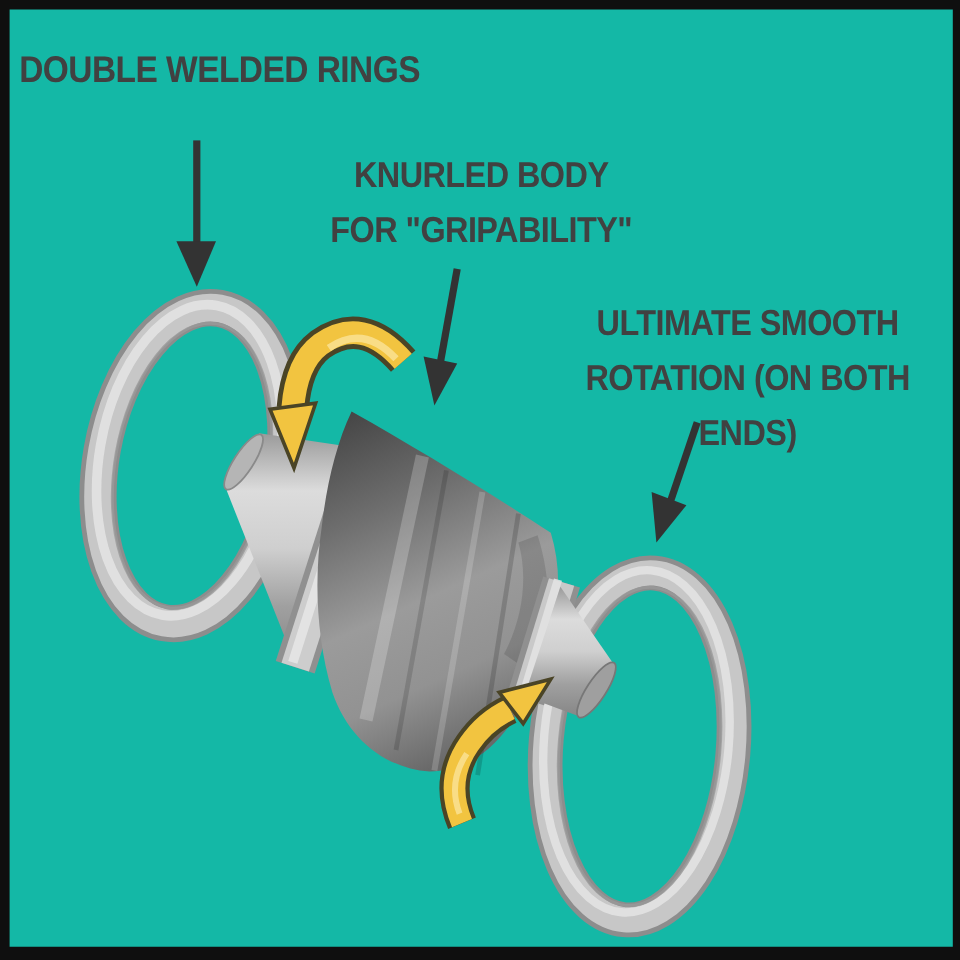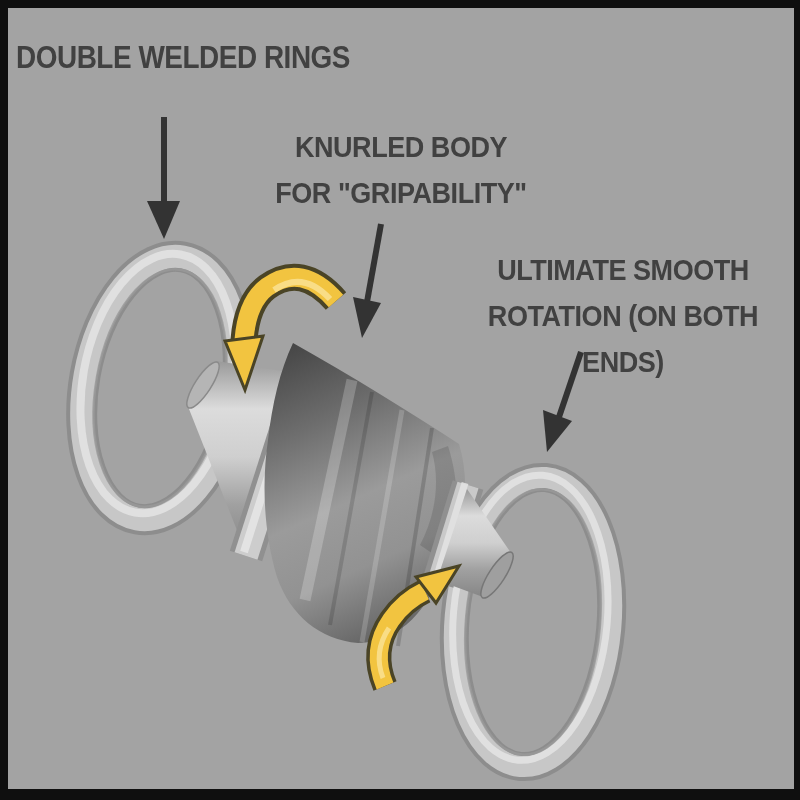--- a/index.html
+++ b/index.html
@@ -1,20 +1,20 @@
 <!DOCTYPE html>
 <html><head>
 <meta charset="utf-8">
 <style>
   html,body{margin:0;padding:0;background:#e8e8e8;}
   .stage{
     position:relative;
     width:800px;height:800px;
     box-sizing:border-box;
-    background:#a3a3a3;
+    background:#14b8a6;
     border-style:solid;
     border-color:#0f0f0f;
     border-width:8px 6px 11px 8px;
     overflow:hidden;
     font-family:"Liberation Sans", sans-serif;
   }
   svg.art{position:absolute;left:0;top:0;}
   .label{
     position:absolute;
     color:#414141;

